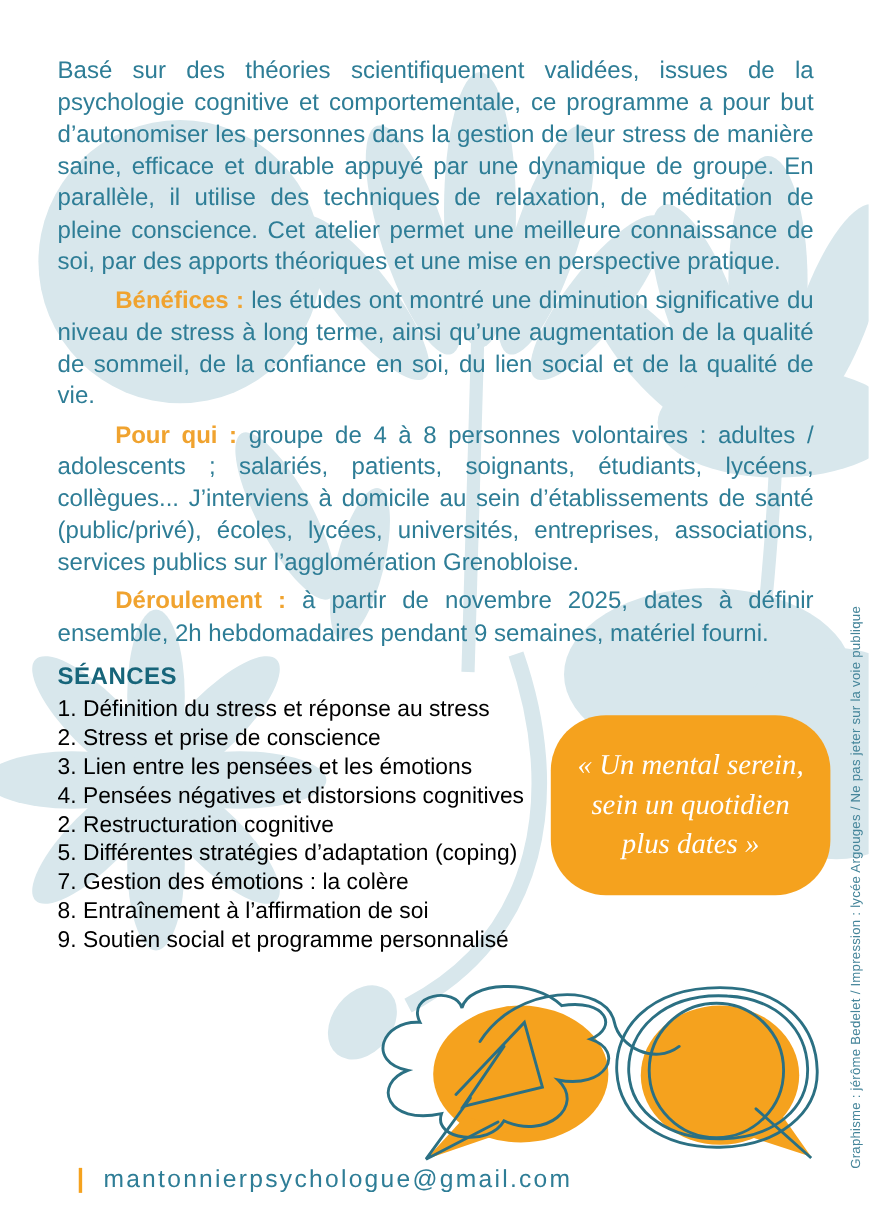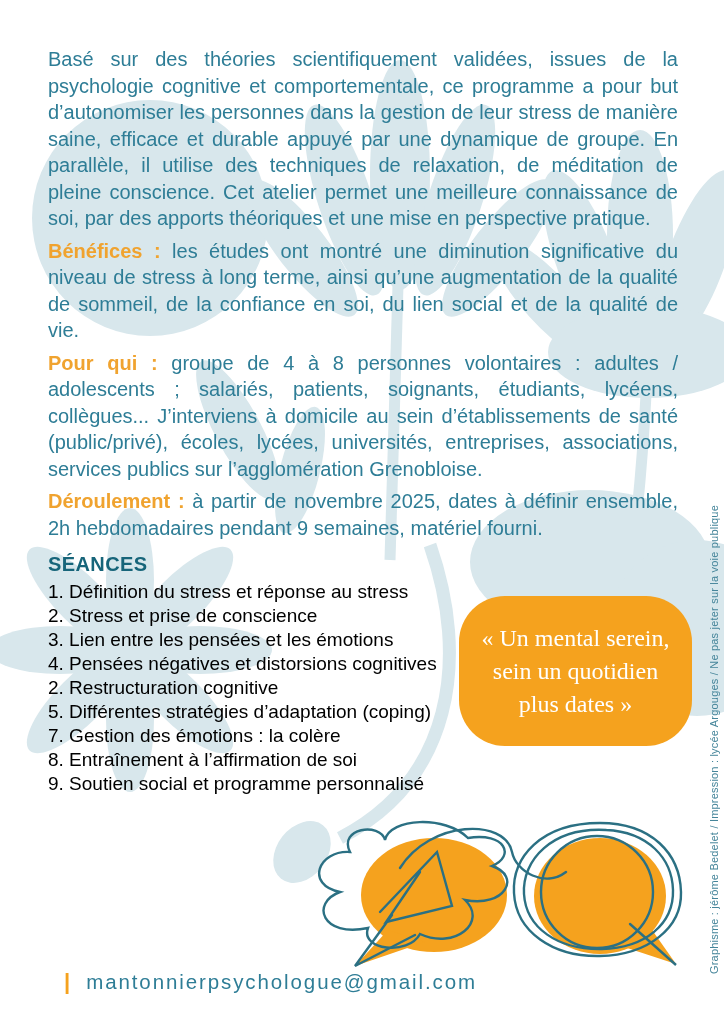--- a/index.html
+++ b/index.html
@@ -6,33 +6,33 @@
   .page {
     position:relative; width:724px; height:1024px; background:#ffffff;
     overflow:hidden; font-family:"Liberation Sans", sans-serif;
   }
   .decor { position:absolute; left:0; top:0; z-index:0; }
   .content { position:absolute; left:48px; top:46px; width:630px; z-index:2; }
   p.body {
     margin:0 0 6px 0; font-size:20px; line-height:26.5px;
     color:#2e7d96; text-align:justify;
   }
-  .lead { color:#f0a32f; font-weight:bold; }
+  .lead { color:#f0a32f; font-weight:bold;margin-left:48px; }
   .seances-title {
     margin:12px 0 4px 0; font-size:20px; font-weight:bold;
     color:#17657a; letter-spacing:0.4px;
   }
   .seance-list { margin:0; padding:0; list-style:none; }
   .seance-list li { font-size:19px; line-height:24px; color:#000000; }
   .quote-bubble {
     position:absolute; left:459px; top:596px; width:233px; height:150px;
     background:#f5a21e; border-radius:46px; z-index:3;
     display:flex; flex-direction:column; justify-content:center;
     text-align:center; color:#ffffff;
-    font-family:"Liberation Serif", serif; 
+    font-family:"Liberation Serif", serif; font-style:italic;
     font-size:24px; line-height:33px;
   }
   .credit {
     position:absolute; right:4px; bottom:50px; z-index:3;
     writing-mode:vertical-rl; transform:rotate(180deg);
     font-size:11px; letter-spacing:0.2px; color:#45859a;
   }
   .footer {
     position:absolute; left:48px; top:969px; z-index:3;
     display:flex; align-items:baseline; color:#2e7d96;

